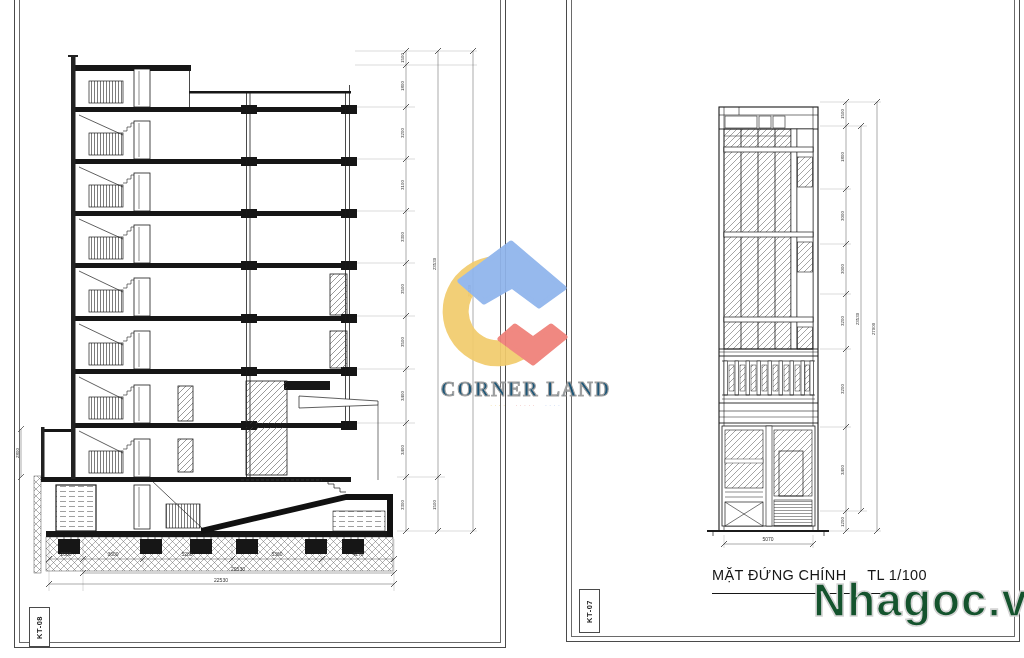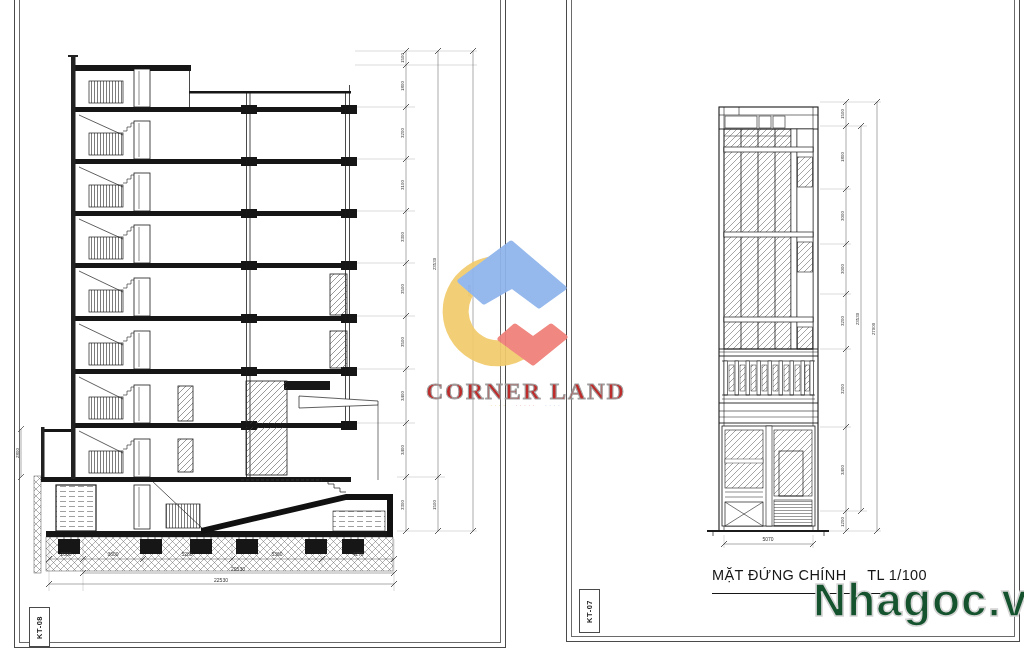--- a/index.html
+++ b/index.html
@@ -11,22 +11,22 @@
   .sheet-title{position:absolute;text-align:center;color:#161616;font-size:14.5px;
         letter-spacing:.4px;border-bottom:1.6px solid #161616;padding-bottom:10px;white-space:nowrap;}
   .code-box{position:absolute;border:1px solid #4a4a4a;background:#fff;display:flex;
         align-items:center;justify-content:center;}
   .code-box span{writing-mode:vertical-rl;transform:rotate(180deg);font-size:7.5px;
         font-weight:bold;color:#222;letter-spacing:.5px;}
   .site-mark{position:absolute;font-size:46px;font-weight:700;letter-spacing:1px;
         color:#14532d;-webkit-text-stroke:1.6px #d4d4d4;white-space:nowrap;}
   .logo{position:absolute;left:438px;top:236px;width:175px;height:195px;opacity:.93;}
   .logo-text{position:absolute;left:-12px;top:142px;width:200px;text-align:center;
-        font-family:"Liberation Serif",serif;font-weight:700;font-size:24px;letter-spacing:2px;
-        color:#b91c1c;-webkit-text-stroke:1.1px #9a9a9a;white-space:nowrap;}
+        font-family:"Liberation Serif",serif;font-weight:700;font-size:20px;letter-spacing:2px;
+        color:#0c4a6e;-webkit-text-stroke:1.1px #9a9a9a;white-space:nowrap;}
   .logo-tagline{position:absolute;left:-12px;top:166px;width:200px;text-align:center;
         font-size:7px;letter-spacing:2px;opacity:.55;white-space:nowrap;}
   svg text{font-family:"Liberation Sans",sans-serif;fill:#333;}
   .dim{font-size:4.4px;}
   .dim5{font-size:5px;}
 </style>
 </head>
 <body>
 
 <div class="page">

